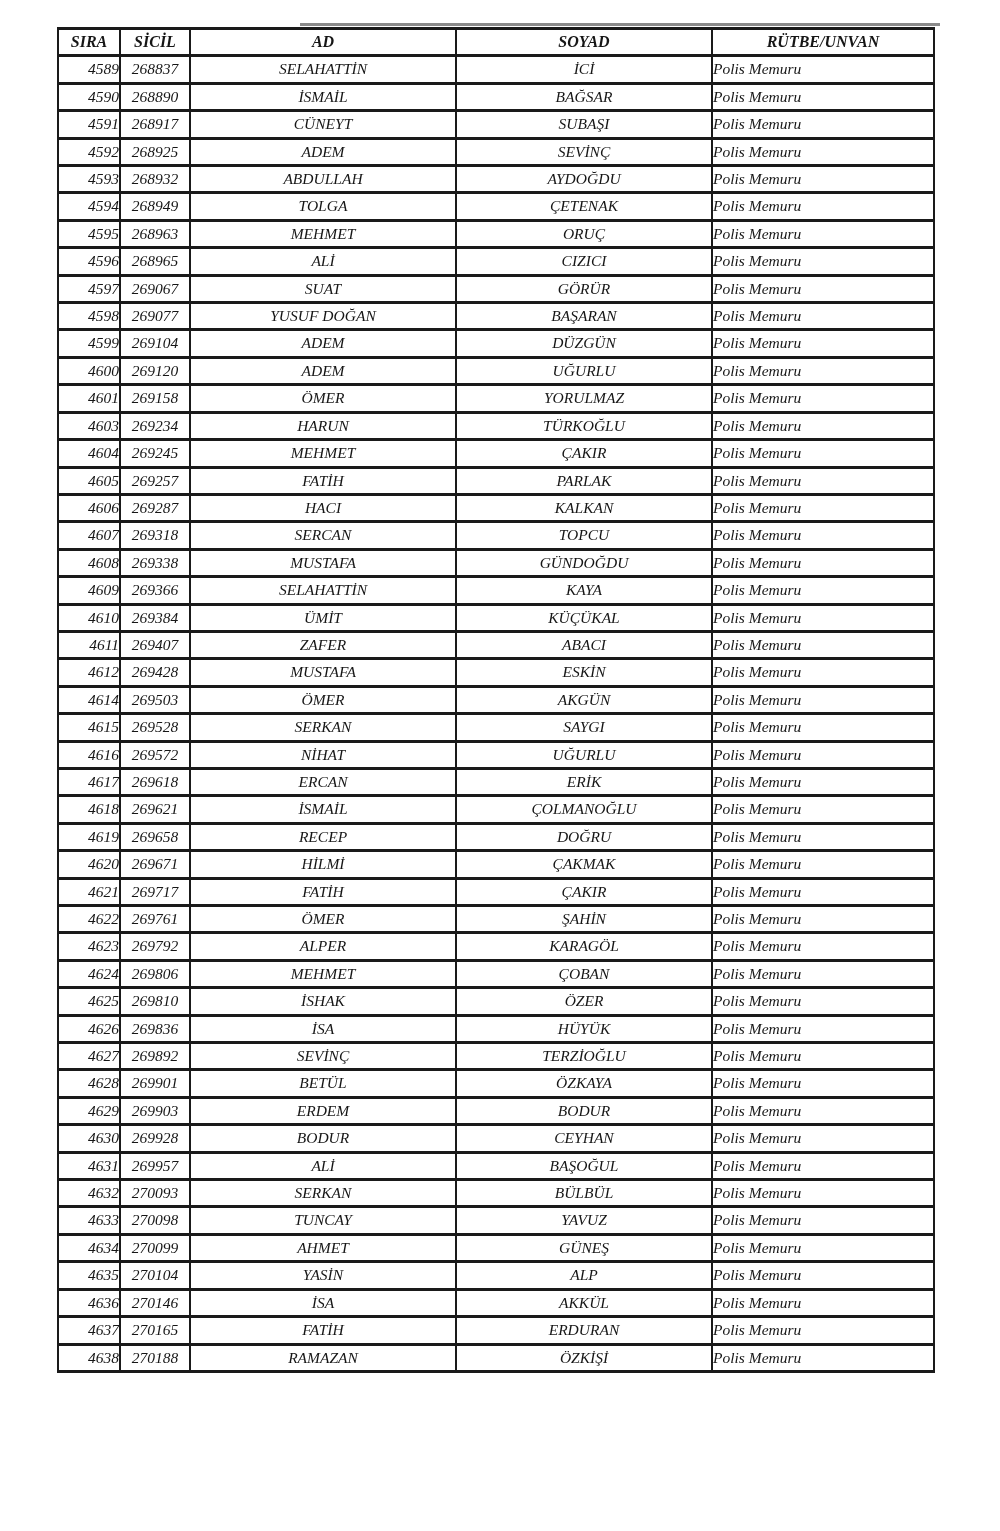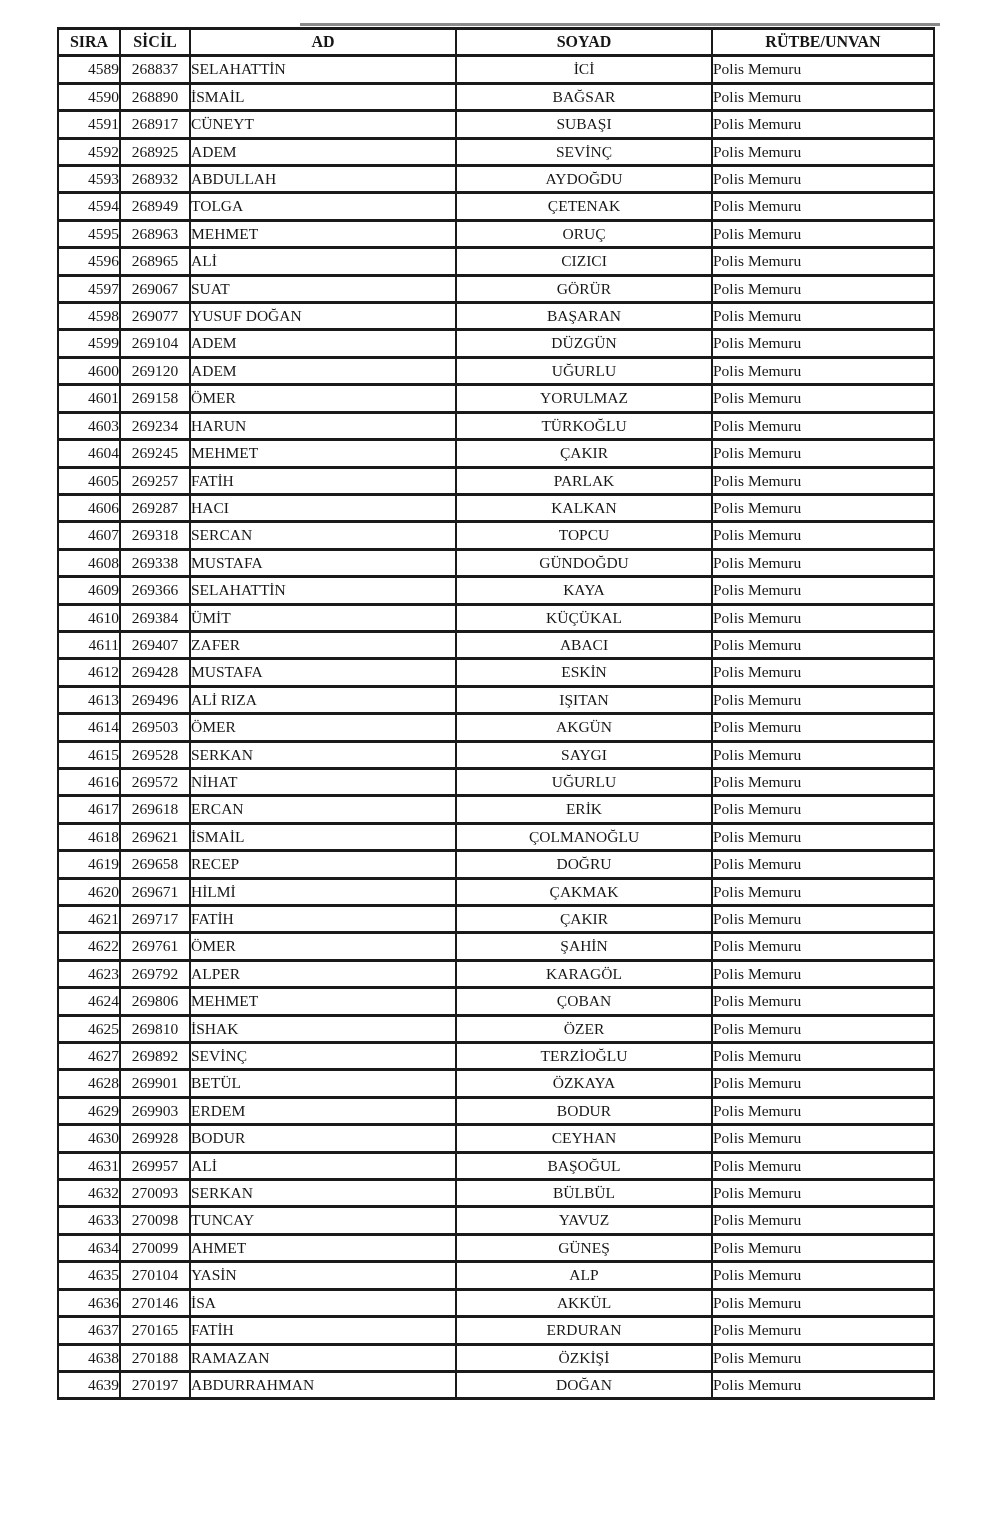--- a/index.html
+++ b/index.html
@@ -16,20 +16,21 @@
     color: #161616;
     overflow: hidden;
   }
   table.roster {
     position: absolute;
     left: 57px;
     top: 27px;
     width: 876px;
     border-collapse: collapse;
     table-layout: fixed;
+    font-style: italic;
   }
   table.roster th,
   table.roster td {
     border-left: 2px solid #1a1a1a;
     border-right: 2px solid #1a1a1a;
     border-top: 3px solid #1a1a1a;
     border-bottom: 3px solid #1a1a1a;
     height: 24.4px;
     padding: 0;
     overflow: hidden;
@@ -45,21 +46,21 @@
   }
   
   col.col-sira  { width: 62px; }
   col.col-sicil { width: 70px; }
   col.col-ad    { width: 266px; }
   col.col-soyad { width: 256px; }
   col.col-rutbe { width: 222px; }
 
   td.c0 { text-align: right; }
   td.c1 { text-align: center; }
-  td.c2 { text-align: left; padding-left: 4px; }
+  td.c2 { text-align: center; padding-left: 4px; }
   td.c3 { text-align: center; padding-left: 5px; }
   td.c4 { text-align: left; padding-left: 6px; }
 
   
   .scan-artifact {
     position: absolute;
     left: 300px;
     top: 23px;
     width: 640px;
     height: 3px;
@@ -246,27 +247,20 @@
           <td class="c4">Polis Memuru</td>
         </tr>
         <tr>
           <td class="c0">4612</td>
           <td class="c1">269428</td>
           <td class="c2">MUSTAFA</td>
           <td class="c3">ESKİN</td>
           <td class="c4">Polis Memuru</td>
         </tr>
         <tr>
-          <td class="c0">4613</td>
-          <td class="c1">269496</td>
-          <td class="c2">ALİ RIZA</td>
-          <td class="c3">IŞITAN</td>
-          <td class="c4">Polis Memuru</td>
-        </tr>
-        <tr>
           <td class="c0">4614</td>
           <td class="c1">269503</td>
           <td class="c2">ÖMER</td>
           <td class="c3">AKGÜN</td>
           <td class="c4">Polis Memuru</td>
         </tr>
         <tr>
           <td class="c0">4615</td>
           <td class="c1">269528</td>
           <td class="c2">SERKAN</td>
@@ -337,20 +331,27 @@
           <td class="c4">Polis Memuru</td>
         </tr>
         <tr>
           <td class="c0">4625</td>
           <td class="c1">269810</td>
           <td class="c2">İSHAK</td>
           <td class="c3">ÖZER</td>
           <td class="c4">Polis Memuru</td>
         </tr>
         <tr>
+          <td class="c0">4626</td>
+          <td class="c1">269836</td>
+          <td class="c2">İSA</td>
+          <td class="c3">HÜYÜK</td>
+          <td class="c4">Polis Memuru</td>
+        </tr>
+        <tr>
           <td class="c0">4627</td>
           <td class="c1">269892</td>
           <td class="c2">SEVİNÇ</td>
           <td class="c3">TERZİOĞLU</td>
           <td class="c4">Polis Memuru</td>
         </tr>
         <tr>
           <td class="c0">4628</td>
           <td class="c1">269901</td>
           <td class="c2">BETÜL</td>
@@ -418,24 +419,17 @@
           <td class="c1">270165</td>
           <td class="c2">FATİH</td>
           <td class="c3">ERDURAN</td>
           <td class="c4">Polis Memuru</td>
         </tr>
         <tr>
           <td class="c0">4638</td>
           <td class="c1">270188</td>
           <td class="c2">RAMAZAN</td>
           <td class="c3">ÖZKİŞİ</td>
-          <td class="c4">Polis Memuru</td>
-        </tr>
-        <tr>
-          <td class="c0">4639</td>
-          <td class="c1">270197</td>
-          <td class="c2">ABDURRAHMAN</td>
-          <td class="c3">DOĞAN</td>
           <td class="c4">Polis Memuru</td>
         </tr>
       </tbody>
   </table>
 </div>
 
 </body></html>

